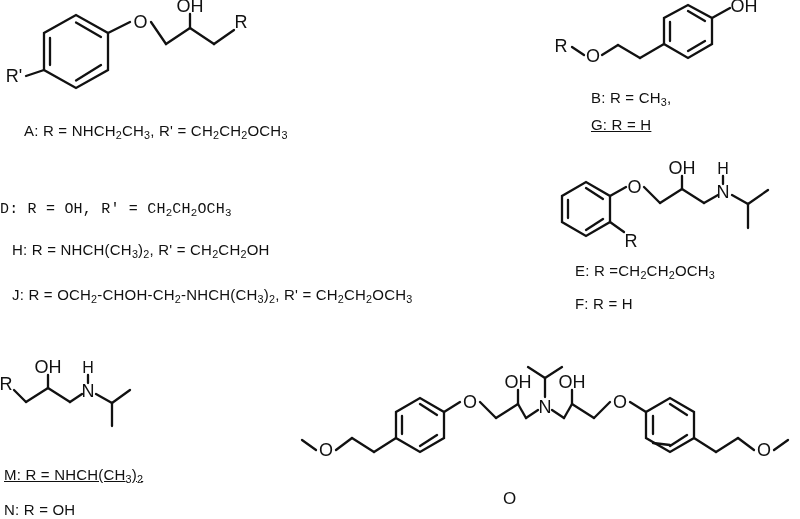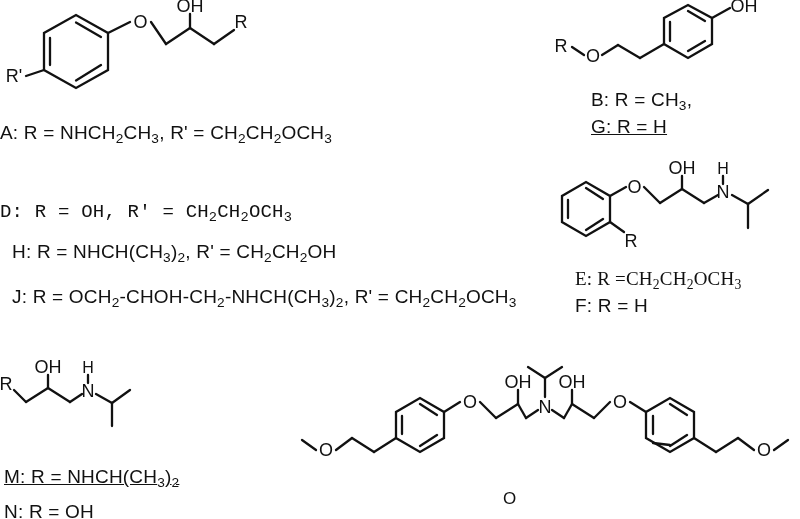--- a/index.html
+++ b/index.html
@@ -20,21 +20,21 @@
     left: 0; top: 0;
     width: 800px;
     height: 519px;
   }
   .struct {
     position: absolute;
   }
   .legend {
     position: absolute;
     font-family: "Liberation Sans", sans-serif;
-    font-size: 19px;
+    font-size: 15px;
     color: #111111;
     white-space: nowrap;
     letter-spacing: 0.2px;
   }
   .legend sub {
     font-size: 0.72em;
     vertical-align: -0.28em;
   }
   .olabel {
     position: absolute;
@@ -77,21 +77,21 @@
 
         <line x1="44" y1="70" x2="26" y2="76"></line>
       </g>
       <text x="140.5" y="28" font-size="18" text-anchor="middle">O</text>
       <text x="190" y="12" font-size="18" text-anchor="middle">OH</text>
       <text x="241" y="28" font-size="18" text-anchor="middle">R</text>
       <text x="14" y="82" font-size="18" text-anchor="middle">R'</text>
     </svg>
   </div>
 
-  <div class="legend" style="left:0; top:122px;">
+  <div class="legend" style="left:24px; top:122px;">
     A: R = NHCH<sub>2</sub>CH<sub>3</sub>, R' = CH<sub>2</sub>CH<sub>2</sub>OCH<sub>3</sub>
   </div>
 
 
   <div class="legend" style="left:0; top:201px;font-family:Liberation Mono, monospace;">
     D: R = OH, R' = CH<sub>2</sub>CH<sub>2</sub>OCH<sub>3</sub>
   </div>
 
   <div class="legend" style="left:12px; top:241px;text-align:right;">
     H: R = NHCH(CH<sub>3</sub>)<sub>2</sub>, R' = CH<sub>2</sub>CH<sub>2</sub>OH
@@ -167,21 +167,21 @@
         <line x1="64" y1="62" x2="78" y2="72"></line>
       </g>
       <text x="88.5" y="33" font-size="18" text-anchor="middle">O</text>
       <text x="136" y="14" font-size="18" text-anchor="middle">OH</text>
       <text x="177" y="14" font-size="16" text-anchor="middle">H</text>
       <text x="177" y="38" font-size="18" text-anchor="middle">N</text>
       <text x="85" y="87" font-size="18" text-anchor="middle">R</text>
     </svg>
   </div>
 
-  <div class="legend" style="left:575px; top:268px;font-family:Liberation Serif, serif;">
+  <div class="legend" style="left:575px; top:262px;">
     E: R =CH<sub>2</sub>CH<sub>2</sub>OCH<sub>3</sub>
   </div>
 
   <div class="legend" style="left:575px; top:295px;">
     F: R = H
   </div>
 
   <div class="struct" style="left:0px; top:358px;">
     <svg width="200" height="85" viewBox="0 0 200 85">
       <g stroke="#111111" stroke-width="2.3" fill="none" stroke-linecap="round">

